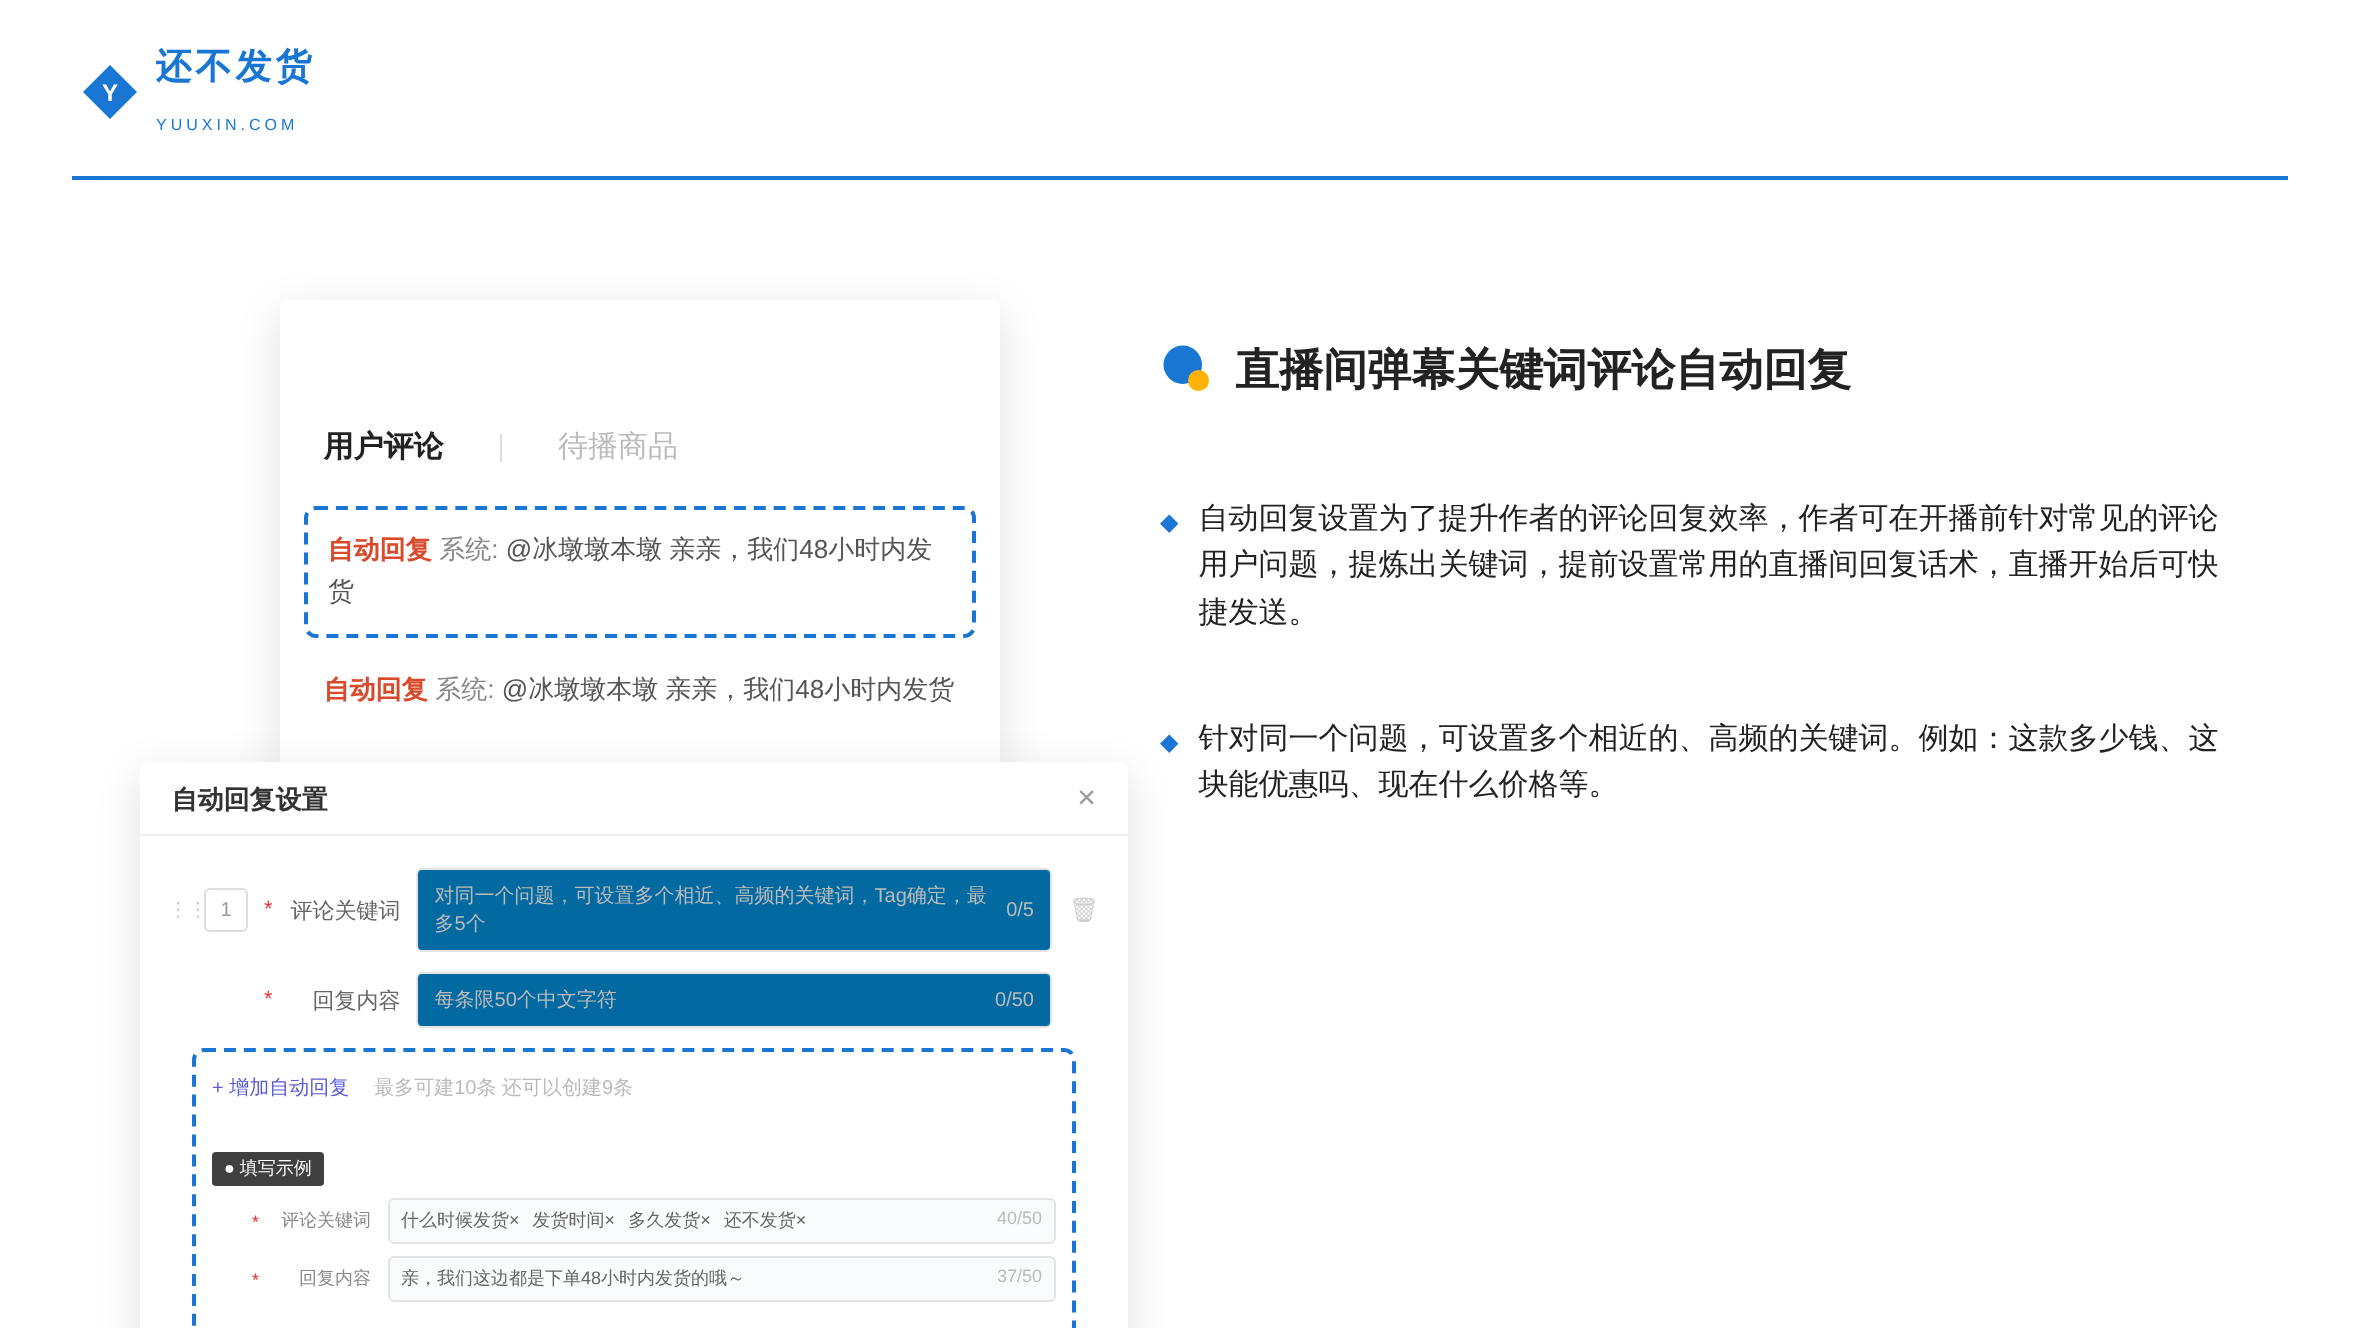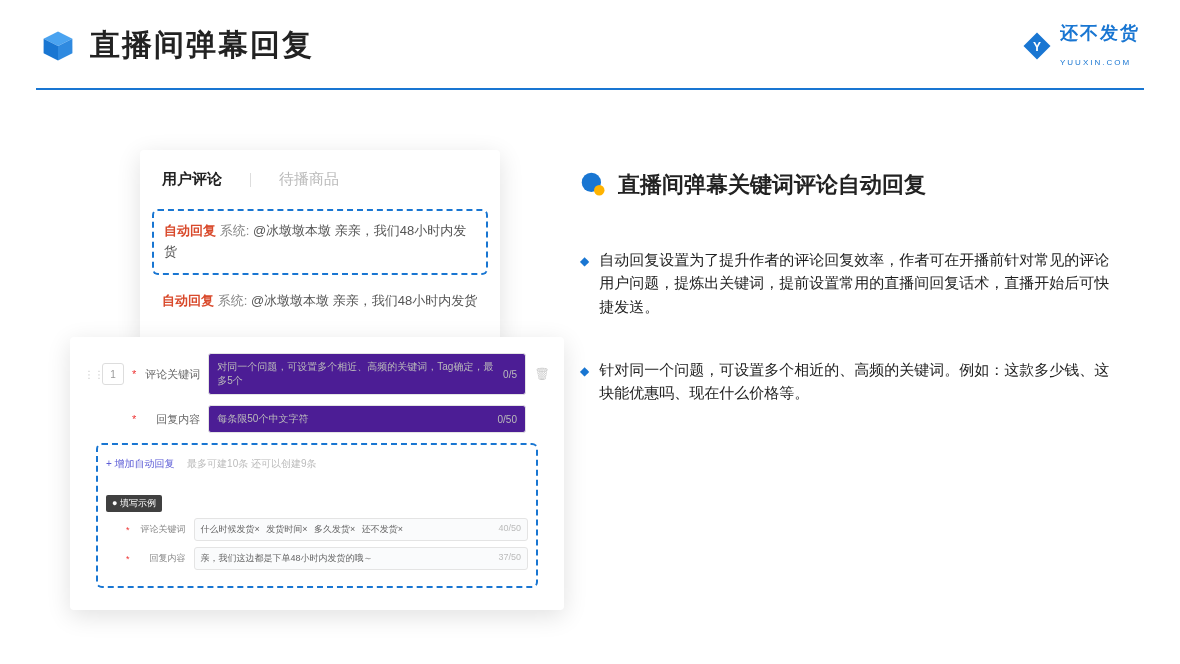--- a/index.html
+++ b/index.html
@@ -12,40 +12,40 @@
 .page-title { font-size: 30px; font-weight: 600; color: #222; letter-spacing: 2px; }
 .brand { display: flex; align-items: center; gap: 8px; }
 .brand-text { display: flex; flex-direction: column; line-height: 1; }
 .brand-cn { font-size: 18px; font-weight: 600; color: #1976d2; letter-spacing: 2px; }
 .brand-en { font-size: 8px; color: #1976d2; letter-spacing: 2px; margin-top: 17px; }
 .rule { position: absolute; top: 88px; left: 36px; right: 36px; height: 2px; background: #1976d2; }
 
 
 .left-panel { position: absolute; top: 150px; left: 70px; width: 494px; }
 .comment-card { background: #fff; box-shadow: 0 6px 24px rgba(0,0,0,0.12); border-radius: 4px; padding: 20px 0 20px 0; width: 360px; margin-left: 70px; margin-bottom: -4px; position: relative; z-index: 1; }
-.comment-tabs { display: flex; gap: 28px; padding: 0 22px 14px 22px; align-items: center; }
+.comment-tabs { display: flex; gap: 28px; padding: 0 22px 14px 22px; align-items: center; margin-top: 44px; }
 .tab-active { font-size: 15px; font-weight: 700; color: #222; }
 .tab-inactive { font-size: 15px; color: #bbb; }
 .tab-sep { width:1px; height:14px; background:#ddd; }
 .comment-row { padding: 10px 22px; font-size: 13px; color: #555; line-height: 1.6; }
 .comment-row.highlight { margin: 6px 12px; padding: 10px 10px; border: 2px dashed #1976d2; border-radius: 6px; }
 .tag-auto { color: #d94a2c; font-weight: 600; }
 .sys { color: #888; }
 
 .settings-card { background: #fff; box-shadow: 0 6px 24px rgba(0,0,0,0.12); border-radius: 4px; width: 494px; position: relative; z-index: 2; }
 .settings-head { display: flex; justify-content: space-between; align-items: center; padding: 10px 16px 8px 16px; border-bottom: 1px solid #eee; }
 .settings-title { font-size: 13px; font-weight: 600; color: #333; }
 .close-x { font-size: 16px; color: #999; cursor: pointer; }
 .settings-body { padding: 16px 14px 8px 14px; }
 .form-row { display: flex; align-items: center; gap: 8px; margin-bottom: 10px; }
 .form-num { width: 22px; height: 22px; border: 1px solid #ddd; border-radius: 3px; display: flex; align-items: center; justify-content: center; font-size: 10px; color: #999; background:#fff;}
 .drag-dots { color:#ccc; font-size:10px; width:10px; text-align:center;}
 .req { color: #e33; font-size: 11px; }
 .form-label { font-size: 11px; color: #666; width: 56px; text-align:right;}
-.form-input { flex: 1; border: 1px solid #e4e4e4; border-radius: 3px; padding: 6px 8px; font-size: 10px; color: #555; display:flex; justify-content:space-between; align-items:center; background:#4c1d95;}
+.form-input { flex: 1; border: 1px solid #e4e4e4; border-radius: 3px; padding: 6px 8px; font-size: 10px; color: #555; display:flex; justify-content:space-between; align-items:center; background:#0369a1;}
 .form-input .ph { color:#bbb; }
 .form-input .cnt { color:#bbb; font-size:10px;}
 .trash { color:#ccc; font-size:12px; width:16px; text-align:center;}
 
 .example-block { margin: 8px 12px 14px 12px; border: 2px dashed #1976d2; border-radius: 6px; padding: 8px 8px 10px 8px; position:relative;}
 .add-link { color: #5b5bd6; font-size: 10px; }
 .add-note { color: #bbb; font-size: 10px; margin-left:8px;}
 .example-badge { display: inline-block; background: #404040; color: #fff; font-size: 9px; padding: 2px 6px; border-radius: 2px; margin: 4px 0 6px 0; }
 .ex-row { display:flex; align-items:center; gap:8px; margin-bottom:6px; padding-left:20px;}
 .ex-label { font-size:9px; color:#888; width:48px; text-align:right;}
@@ -59,28 +59,20 @@
 .rc-head { display: flex; align-items: center; gap: 10px; margin-bottom: 48px; font-family: Liberation Mono, monospace; }
 .chat-icon { width:28px; height:28px; position:relative;}
 .rc-title { font-size: 22px; font-weight: 600; color: #222; }
 .bullet-item { display:flex; align-items:flex-start; gap:10px; font-size: 15px; color:#222; line-height:1.55; margin-bottom: 40px; padding-right: 20px;}
 .bullet-item .diamond { color:#1976d2; font-size:12px; margin-top:4px; flex-shrink:0;}
 </style>
 </head>
 <body>
 
 <div class="header">
-  <div class="title-wrap">
-    <svg class="cube-icon" viewBox="0 0 40 40">
-      <polygon points="20,4 36,12 20,20 4,12" fill="#4aa3f0"></polygon>
-      <polygon points="4,12 20,20 20,36 4,28" fill="#1976d2"></polygon>
-      <polygon points="36,12 20,20 20,36 36,28" fill="#2f8ae0"></polygon>
-    </svg>
-    <div class="page-title">直播间弹幕回复</div>
-  </div>
   <div class="brand">
     <svg width="30" height="30" viewBox="0 0 40 40">
       <polygon points="20,2 38,20 20,38 2,20" fill="#1976d2"></polygon>
       <text x="20" y="26" text-anchor="middle" fill="#fff" font-size="16" font-weight="bold">Y</text>
     </svg>
     <div class="brand-text">
       <span class="brand-cn">还不发货</span>
       <span class="brand-en">YUUXIN.COM</span>
     </div>
   </div>
@@ -101,20 +93,24 @@
       <span>@冰墩墩本墩 亲亲，我们48小时内发货</span>
     </div>
     <div class="comment-row">
       <span class="tag-auto">自动回复</span>
       <span class="sys">系统:</span>
       <span>@冰墩墩本墩 亲亲，我们48小时内发货</span>
     </div>
   </div>
 
   <div class="settings-card">
+    <div class="settings-head">
+      <span class="settings-title">自动回复设置</span>
+      <span class="close-x">×</span>
+    </div>
     <div class="settings-body">
 
       <div class="form-row">
         <span class="drag-dots">⋮⋮</span>
         <div class="form-num">1</div>
         <span class="req">*</span>
         <span class="form-label">评论关键词</span>
         <div class="form-input">
           <span class="ph">对同一个问题，可设置多个相近、高频的关键词，Tag确定，最多5个</span>
           <span class="cnt">0/5</span>

